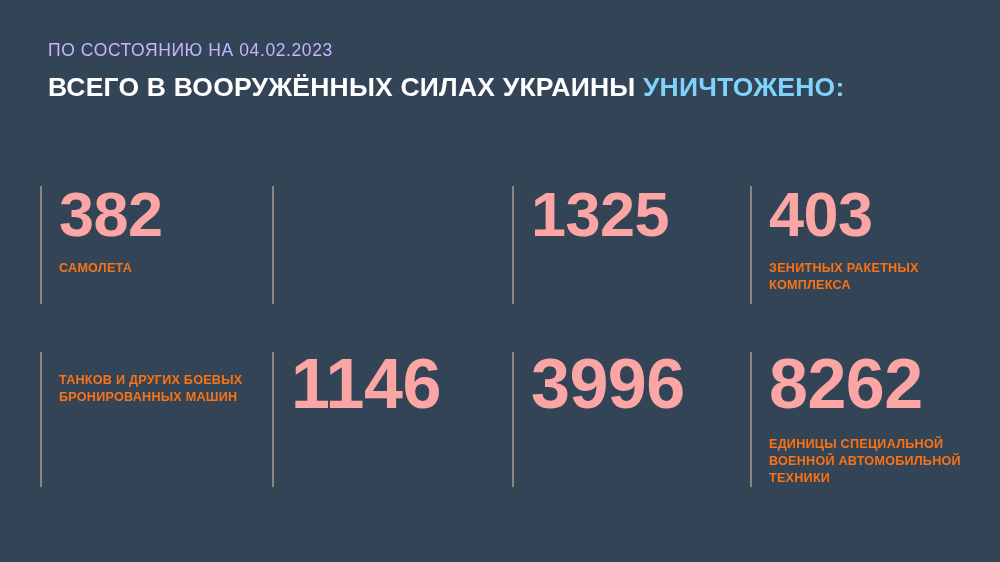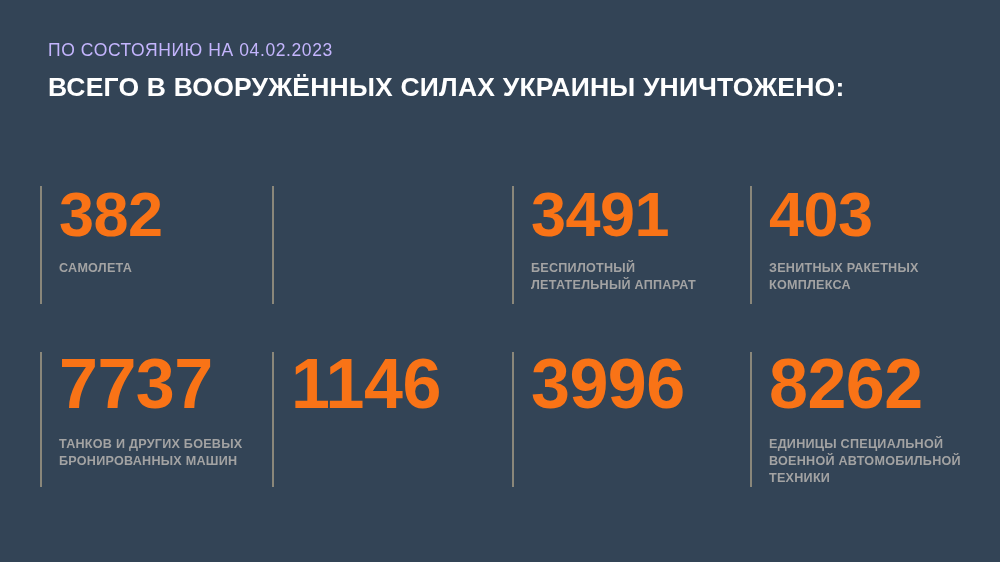--- a/index.html
+++ b/index.html
@@ -44,21 +44,21 @@
     margin-top: 11px;
     font-size: 26.5px;
     font-weight: 700;
     letter-spacing: 0.2px;
     color: #ffffff;
     text-transform: uppercase;
     line-height: 1.15;
     white-space: nowrap;
   }
   .headline .accent {
-    color: #ffffff;
+    color: #7dd3fc;
   }
 
   
   .row {
     position: absolute;
     left: 40px;
     width: 930px;
     display: flex;
   }
   .row-one { top: 186px; }
@@ -85,31 +85,31 @@
     left: 0;
     top: 0;
     width: 2px;
     background: #9a9380;
     opacity: 0.85;
   }
   .row-one .divider { height: 118px; }
   .row-two .divider { height: 135px; }
 
   .stat-value {
-    color: #f97316;
+    color: #fca5a5;
     font-weight: 700;
     line-height: 0.92;
     letter-spacing: -0.5px;
     white-space: nowrap;
   }
   .row-one .stat-value { font-size: 63px; }
   .row-two .stat-value { font-size: 70px; }
 
   .stat-label {
-    color: #a3a3a3;
+    color: #f97316;
     text-transform: uppercase;
     font-weight: 700;
     font-size: 12.6px;
     letter-spacing: 0.25px;
     line-height: 1.32;
     white-space: pre-line;
   }
   .row-one .stat-label { margin-top: 16px; }
   .row-two .stat-label { margin-top: 20px; }
 </style>
@@ -129,36 +129,33 @@
     <div class="cell">
       <div class="divider"></div>
       <div class="stat-value">382</div>
       <div class="stat-label">САМОЛЕТА</div>
     </div>
     <div class="cell">
       <div class="divider"></div>
     </div>
     <div class="cell">
       <div class="divider"></div>
-      <div class="stat-value">3491</div>
-      <div class="stat-label">БЕСПИЛОТНЫЙ
-ЛЕТАТЕЛЬНЫЙ АППАРАТ</div>
+      <div class="stat-value">1325</div>
     </div>
     <div class="cell">
       <div class="divider"></div>
       <div class="stat-value">403</div>
       <div class="stat-label">ЗЕНИТНЫХ РАКЕТНЫХ
 КОМПЛЕКСА</div>
     </div>
   </div>
 
   <div class="row row-two">
     <div class="cell">
       <div class="divider"></div>
-      <div class="stat-value">7737</div>
       <div class="stat-label">ТАНКОВ И ДРУГИХ БОЕВЫХ
 БРОНИРОВАННЫХ МАШИН</div>
     </div>
     <div class="cell">
       <div class="divider"></div>
       <div class="stat-value">1146</div>
     </div>
     <div class="cell">
       <div class="divider"></div>
       <div class="stat-value">3996</div>

